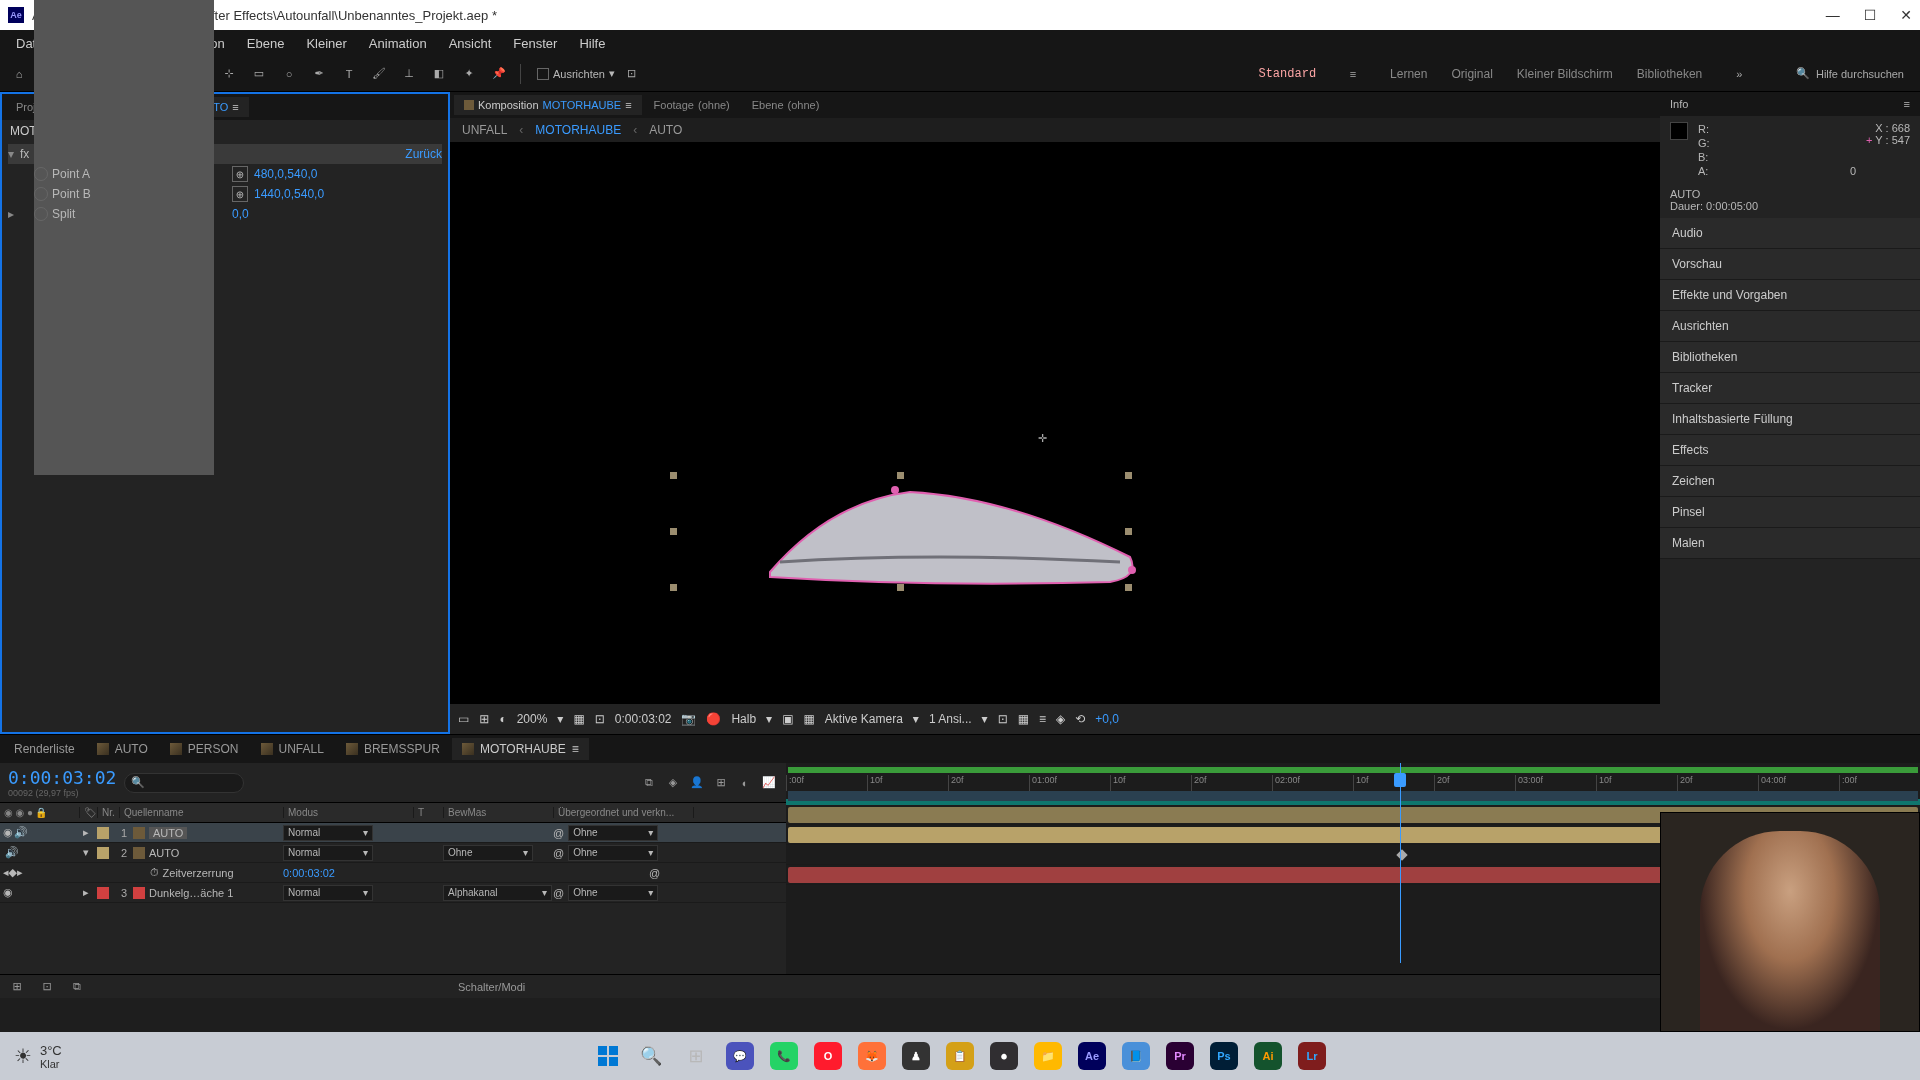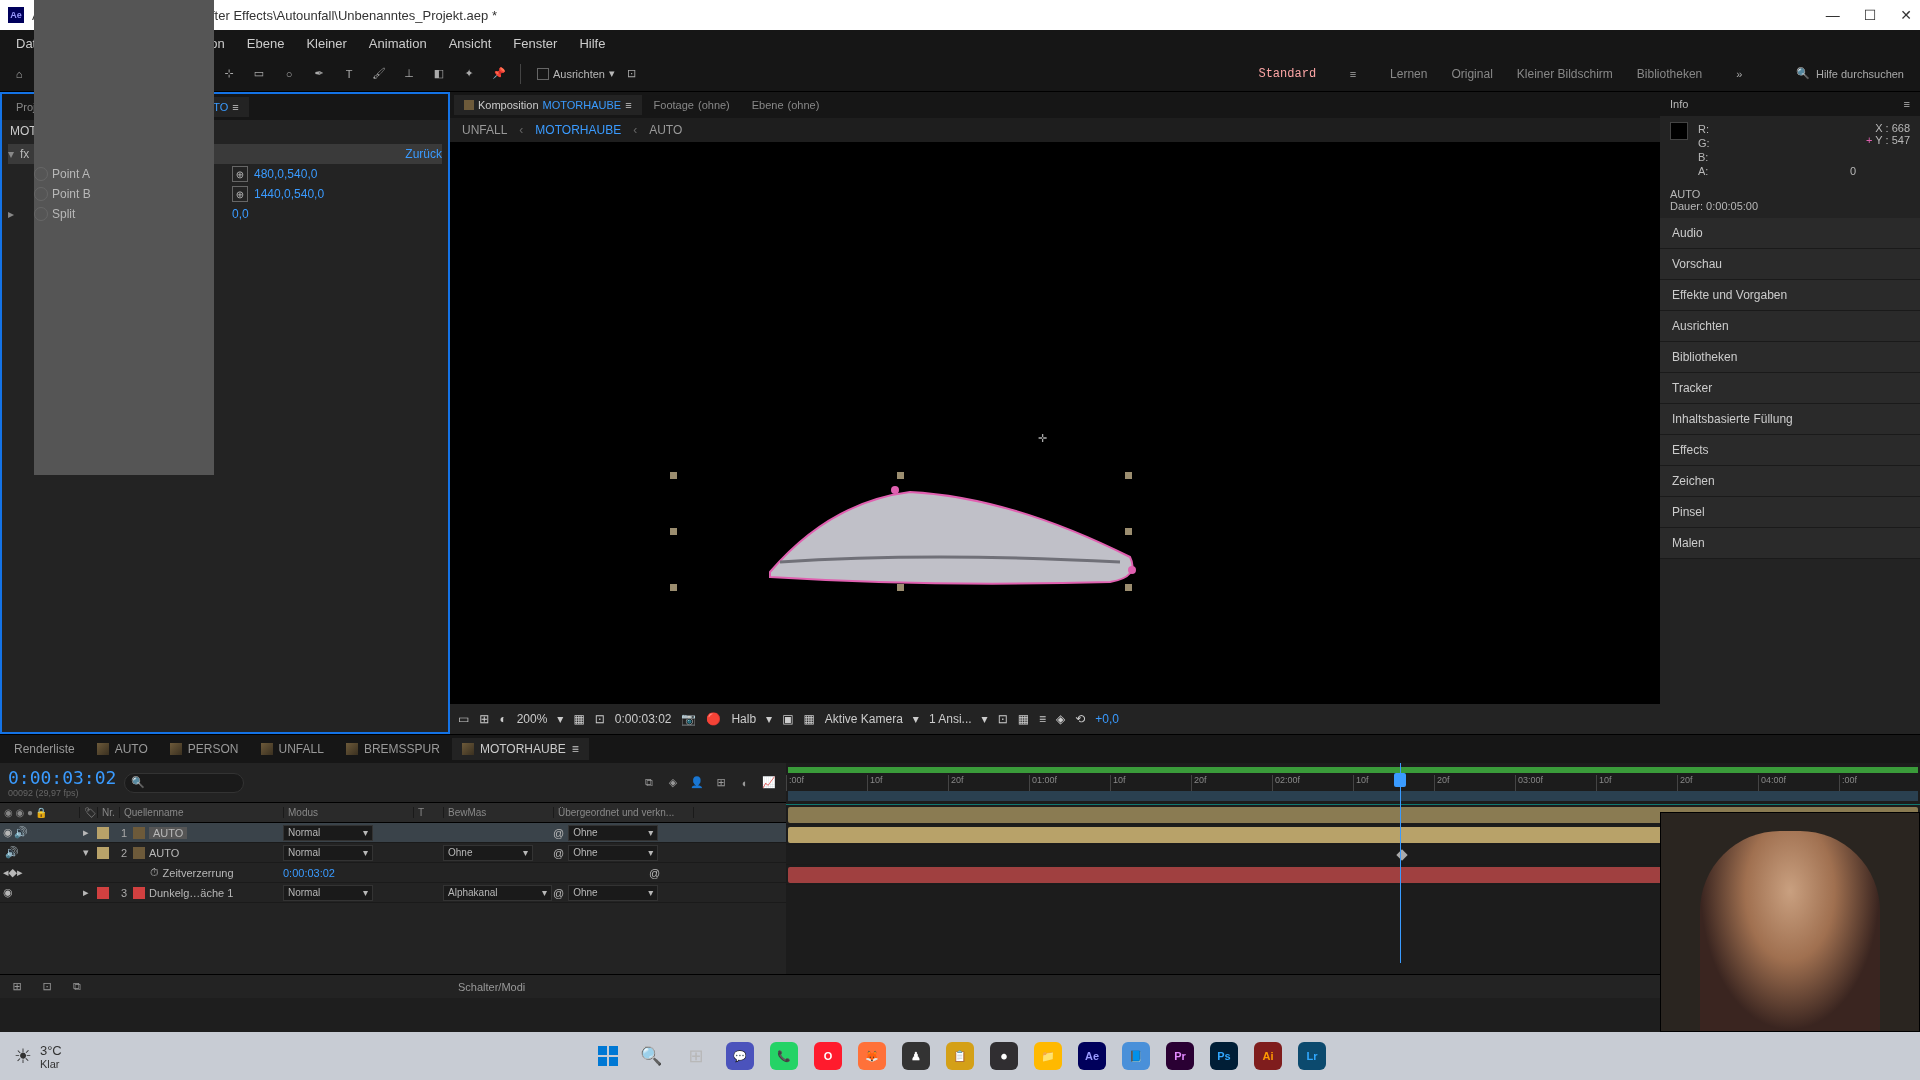--- a/index.html
+++ b/index.html
@@ -105,21 +105,21 @@
 .tl-name { width: 150px; display: flex; align-items: center; gap: 4px; }
 .tl-mode { width: 130px; }
 .tl-t { width: 30px; }
 .tl-bewmas { width: 110px; }
 .tl-parent { width: 140px; display: flex; align-items: center; gap: 4px; }
 .tl-dd { background: #1a1a1a; border: 1px solid #333; padding: 1px 4px; font-size: 10px; display: inline-flex; align-items: center; justify-content: space-between; height: 16px; }
 
 .tl-icon-row { margin-left: auto; display: flex; gap: 6px; }
 .tl-icon { width: 18px; height: 18px; display: flex; align-items: center; justify-content: center; color: #999; cursor: pointer; }
 
-.tl-ruler { height: 42px; position: relative; border-bottom: 1px solid #0f766e; }
+.tl-ruler { height: 42px; position: relative; border-bottom: 6px solid #0f766e; }
 .tl-ruler-ticks { position: absolute; top: 12px; left: 0; right: 0; height: 16px; display: flex; }
 .tl-tick { flex: 1; border-left: 1px solid #444; font-size: 9px; color: #888; padding-left: 2px; }
 .tl-playhead { position: absolute; top: 0; width: 1px; background: #3a9bff; height: 200px; }
 .tl-playhead-head { position: absolute; top: 10px; width: 12px; height: 14px; background: #3a9bff; left: -6px; border-radius: 2px; }
 .tl-workarea { position: absolute; top: 28px; left: 2px; right: 2px; height: 10px; background: #2a4050; }
 
 .tl-track-area { position: absolute; top: 42px; left: 0; right: 0; }
 .tl-track { height: 20px; position: relative; border-bottom: 1px solid #1a1a1a; }
 .tl-bar { position: absolute; top: 2px; height: 16px; border-radius: 2px; }
 .tl-keyframe { position: absolute; width: 8px; height: 8px; background: #aaa; transform: rotate(45deg); top: 6px; }
@@ -623,18 +623,18 @@
   <div class="taskbar-icon">
       <div class="app-sq" style="background:#4a90d9">📘</div>
     </div>
   <div class="taskbar-icon">
       <div class="app-sq" style="background:#2a0033;color:#e389ff">Pr</div>
     </div>
   <div class="taskbar-icon">
       <div class="app-sq" style="background:#001e36;color:#31a8ff">Ps</div>
     </div>
   <div class="taskbar-icon">
-      <div class="app-sq" style="background:#7f1d1d;color:#ff9a00">Ai</div>
-    </div>
-  <div class="taskbar-icon">
-      <div class="app-sq" style="background:#0c4a6e;color:#31a8ff">Lr</div>
+      <div class="app-sq" style="background:#14532d;color:#ff9a00">Ai</div>
+    </div>
+  <div class="taskbar-icon">
+      <div class="app-sq" style="background:#7f1d1d;color:#31a8ff">Lr</div>
     </div>
 </div>
 
 </body></html>

